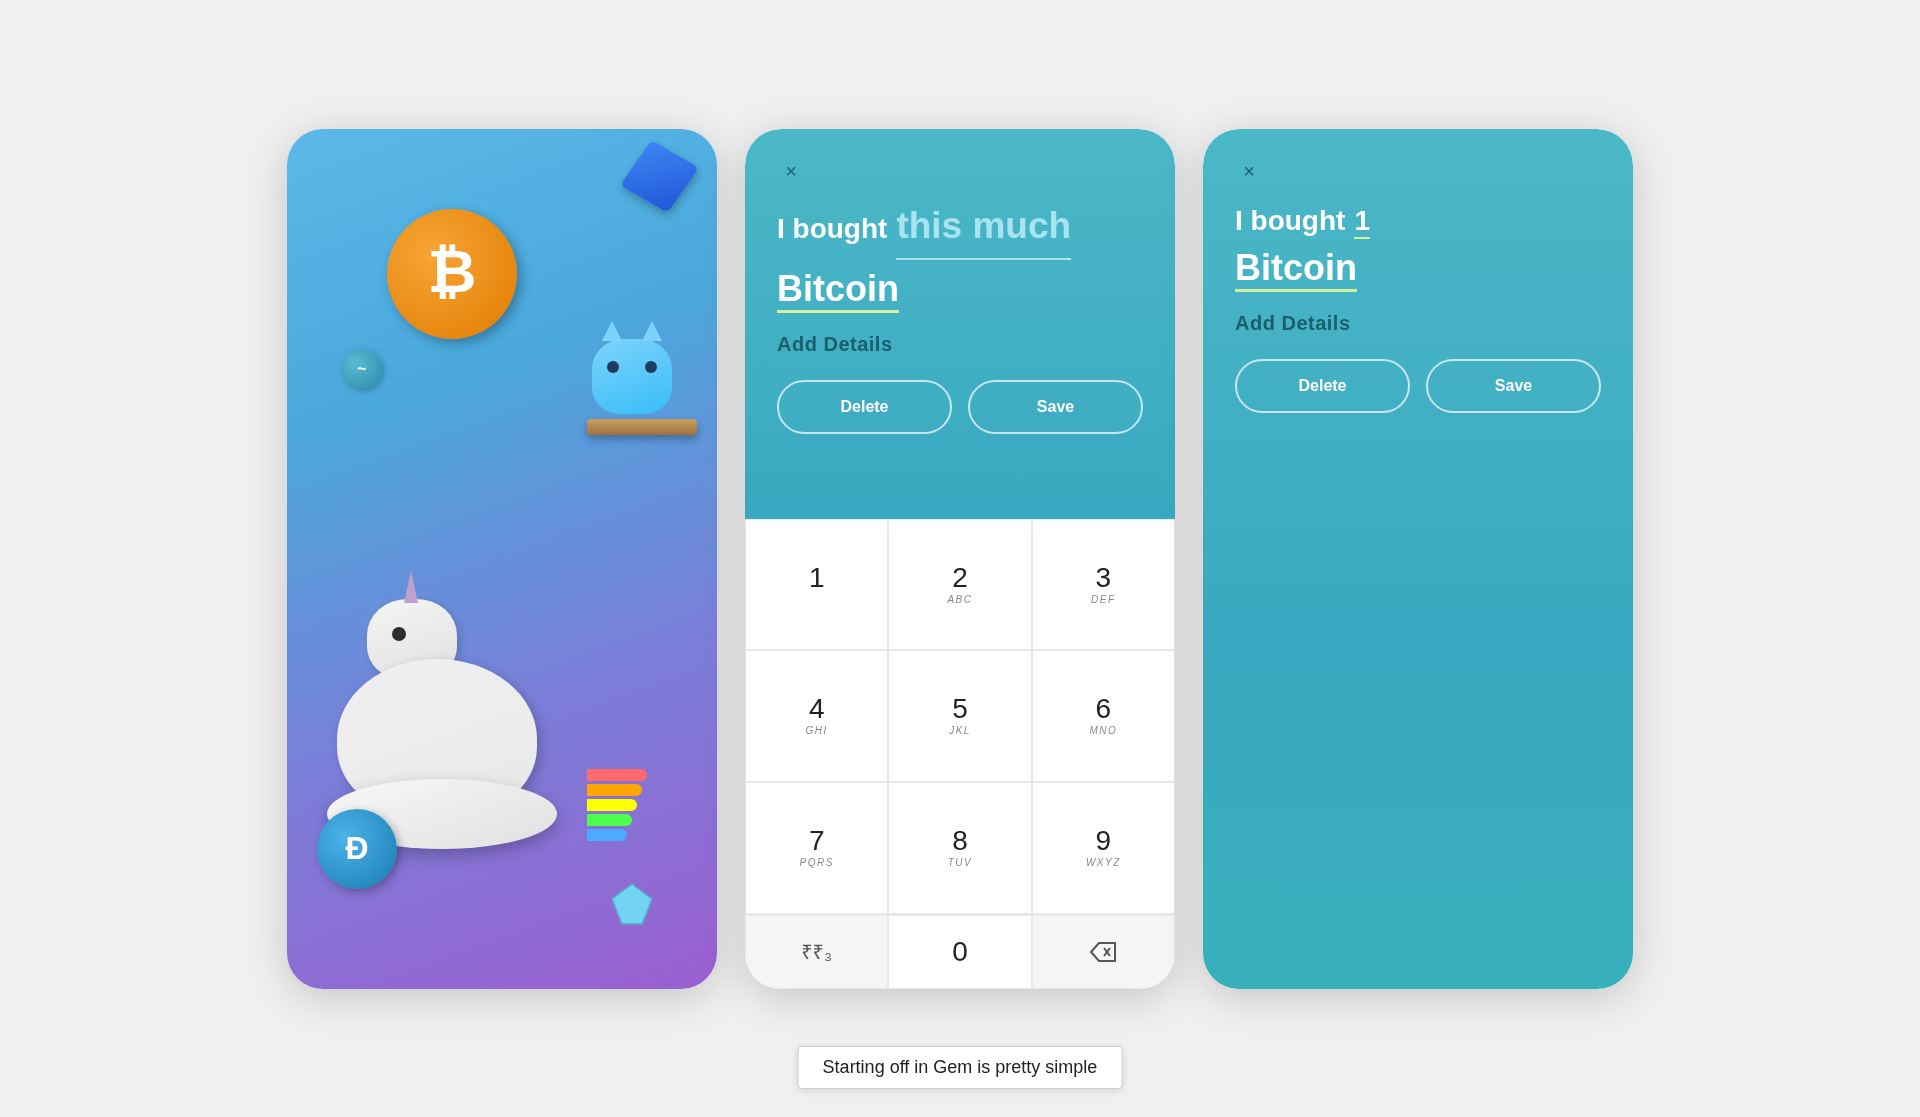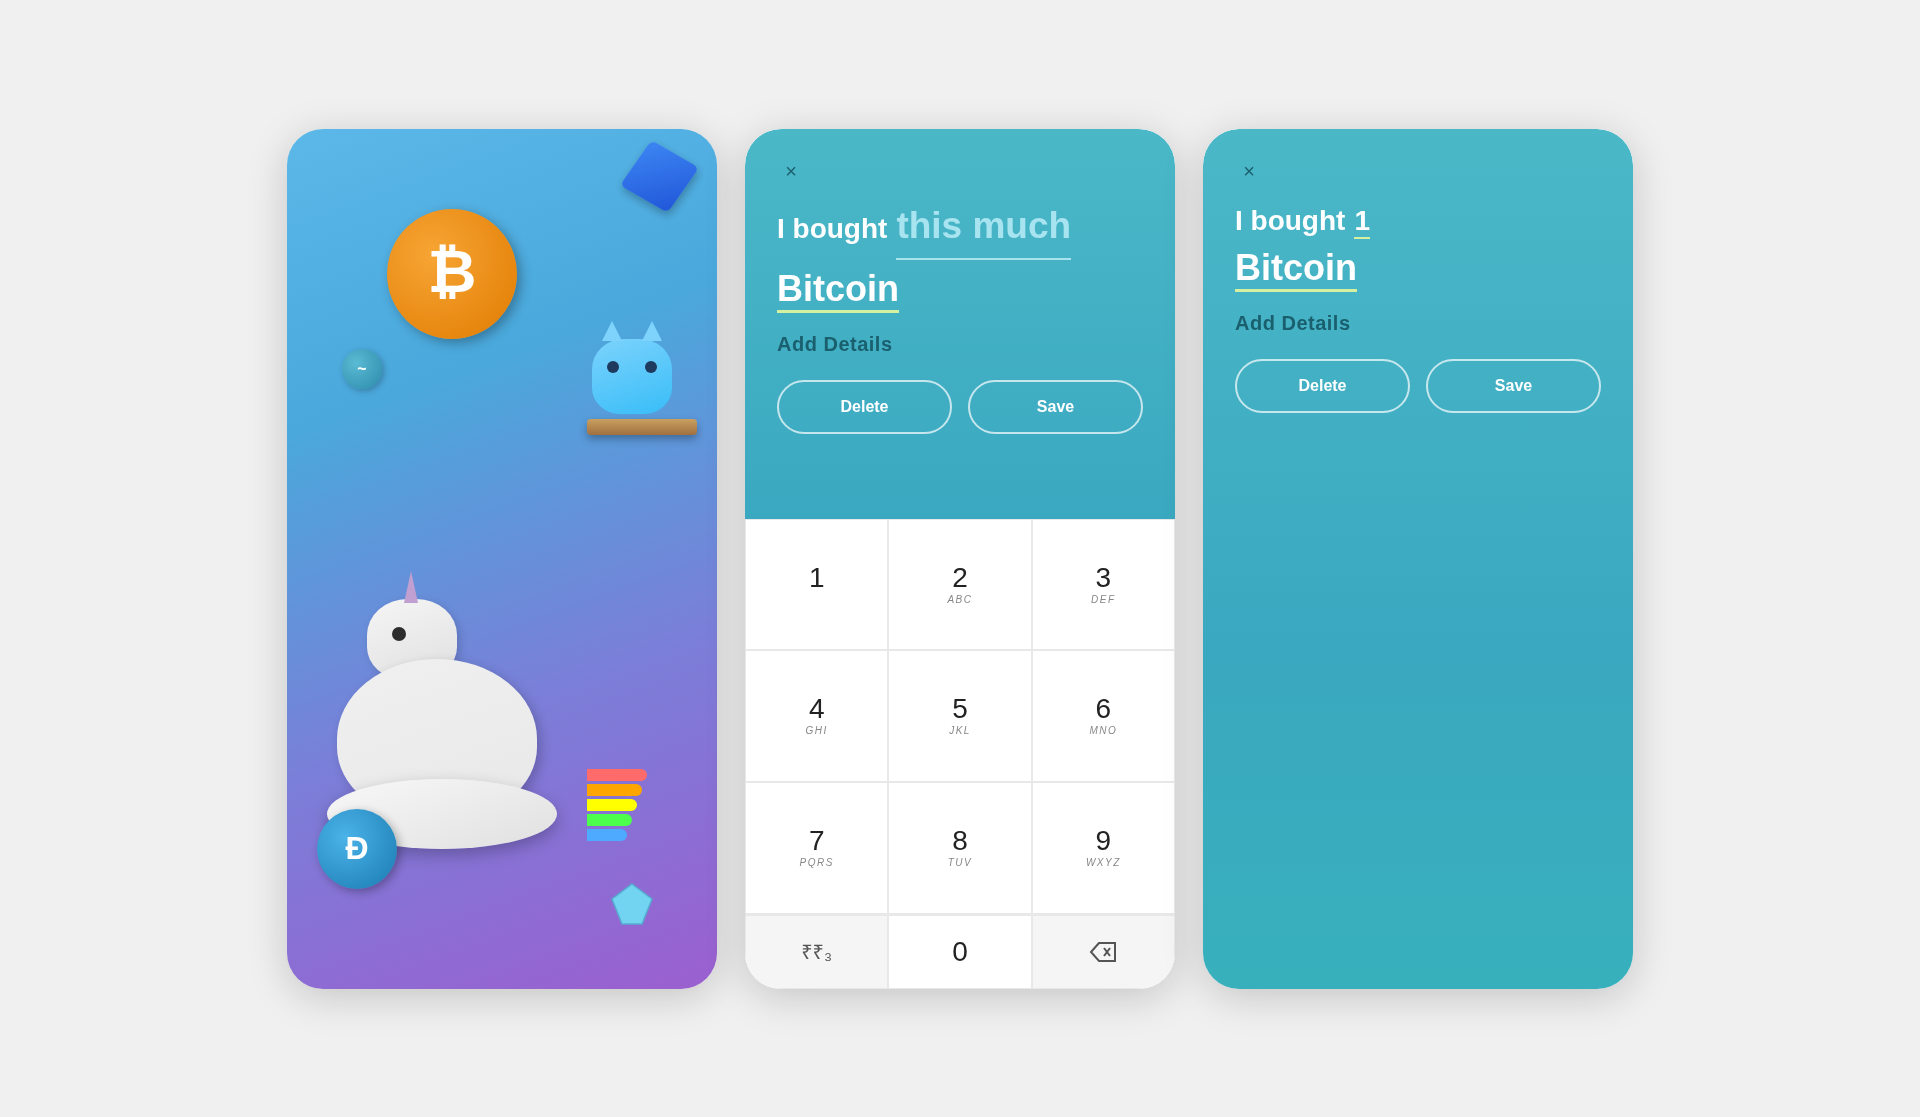--- a/index.html
+++ b/index.html
@@ -658,14 +658,17 @@
 
       <div class="action-buttons">
         <button class="btn-delete">Delete</button>
         <button class="btn-save">Save</button>
       </div>
 
     </div>
 
   </div>
 
+  <div class="caption-box">
+    <span>Starting off in Gem is pretty simple</span>
+  </div>
 
 </div>
 
 </body></html>

